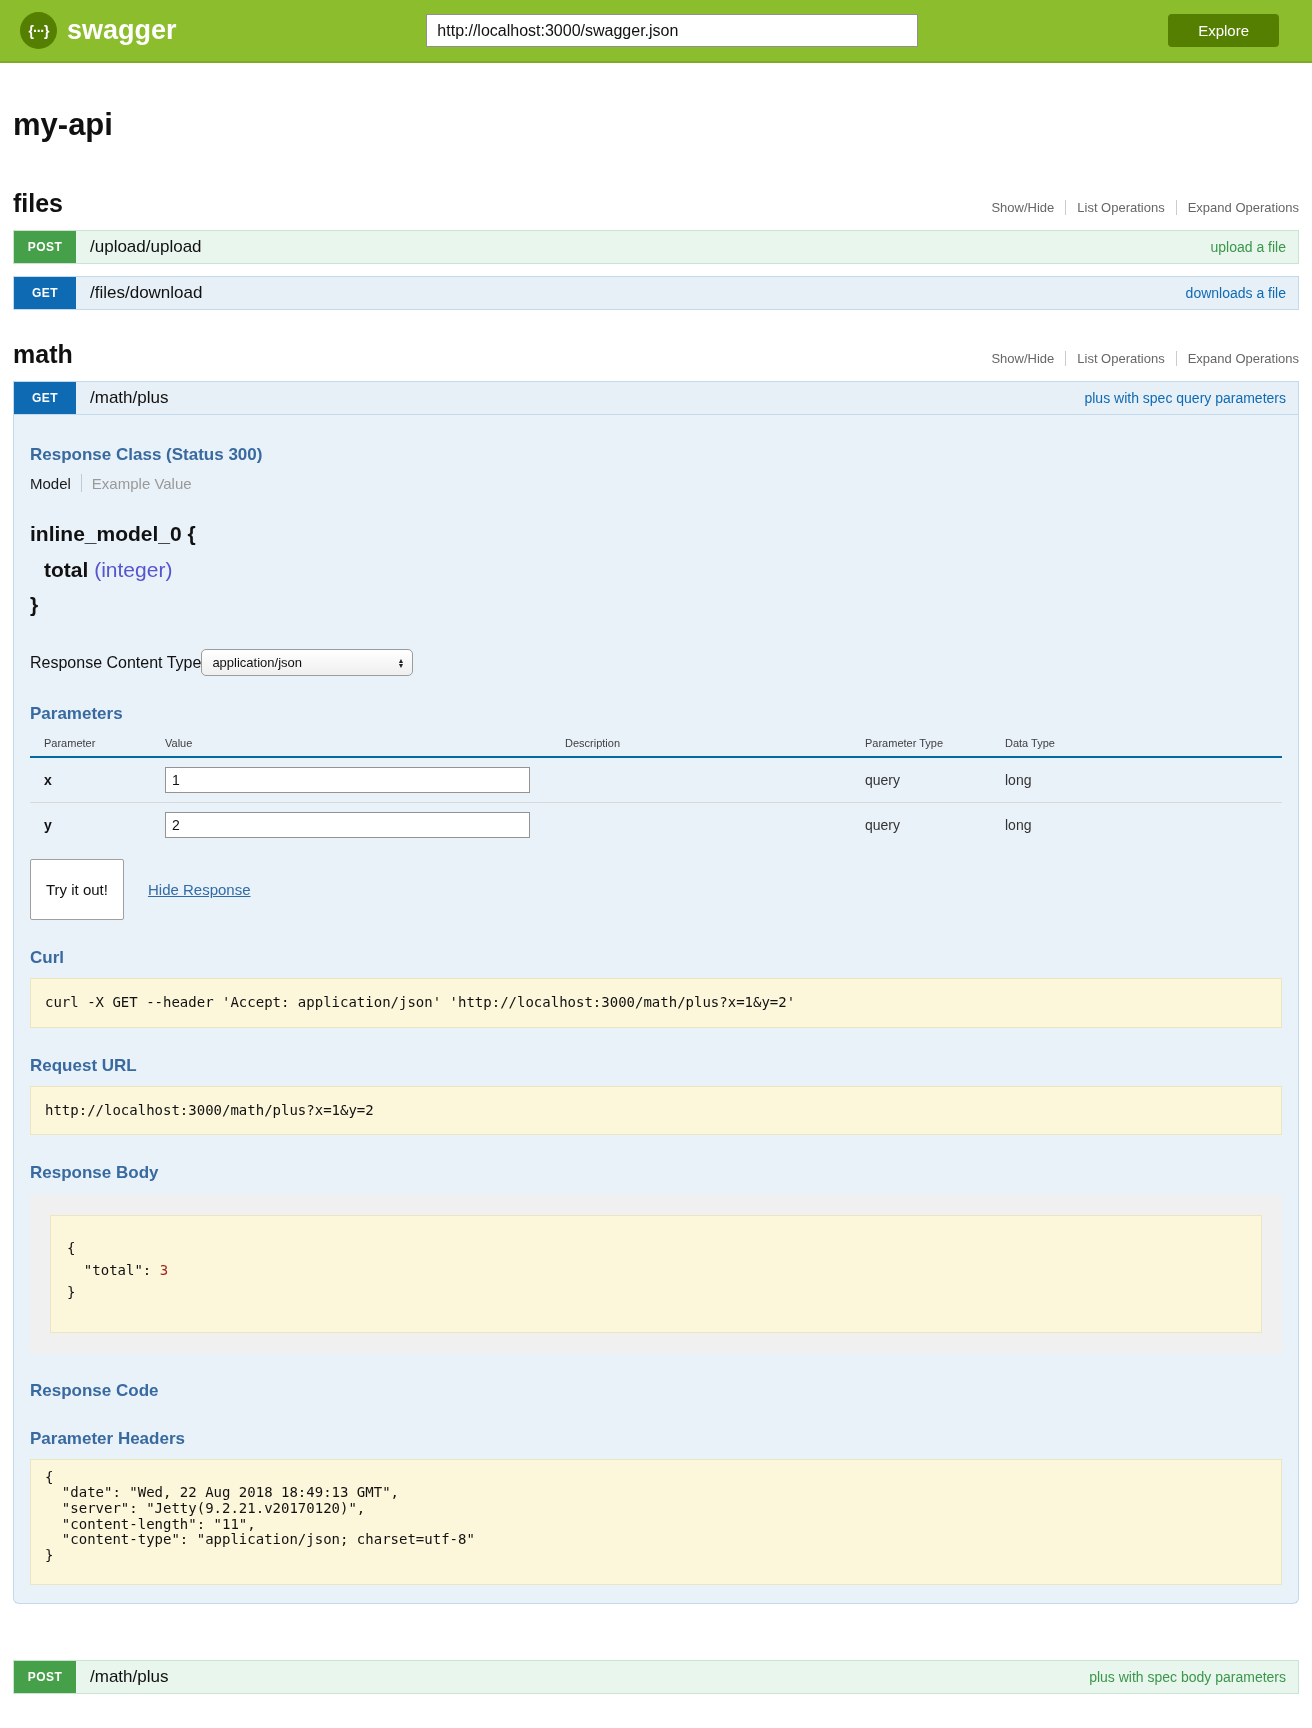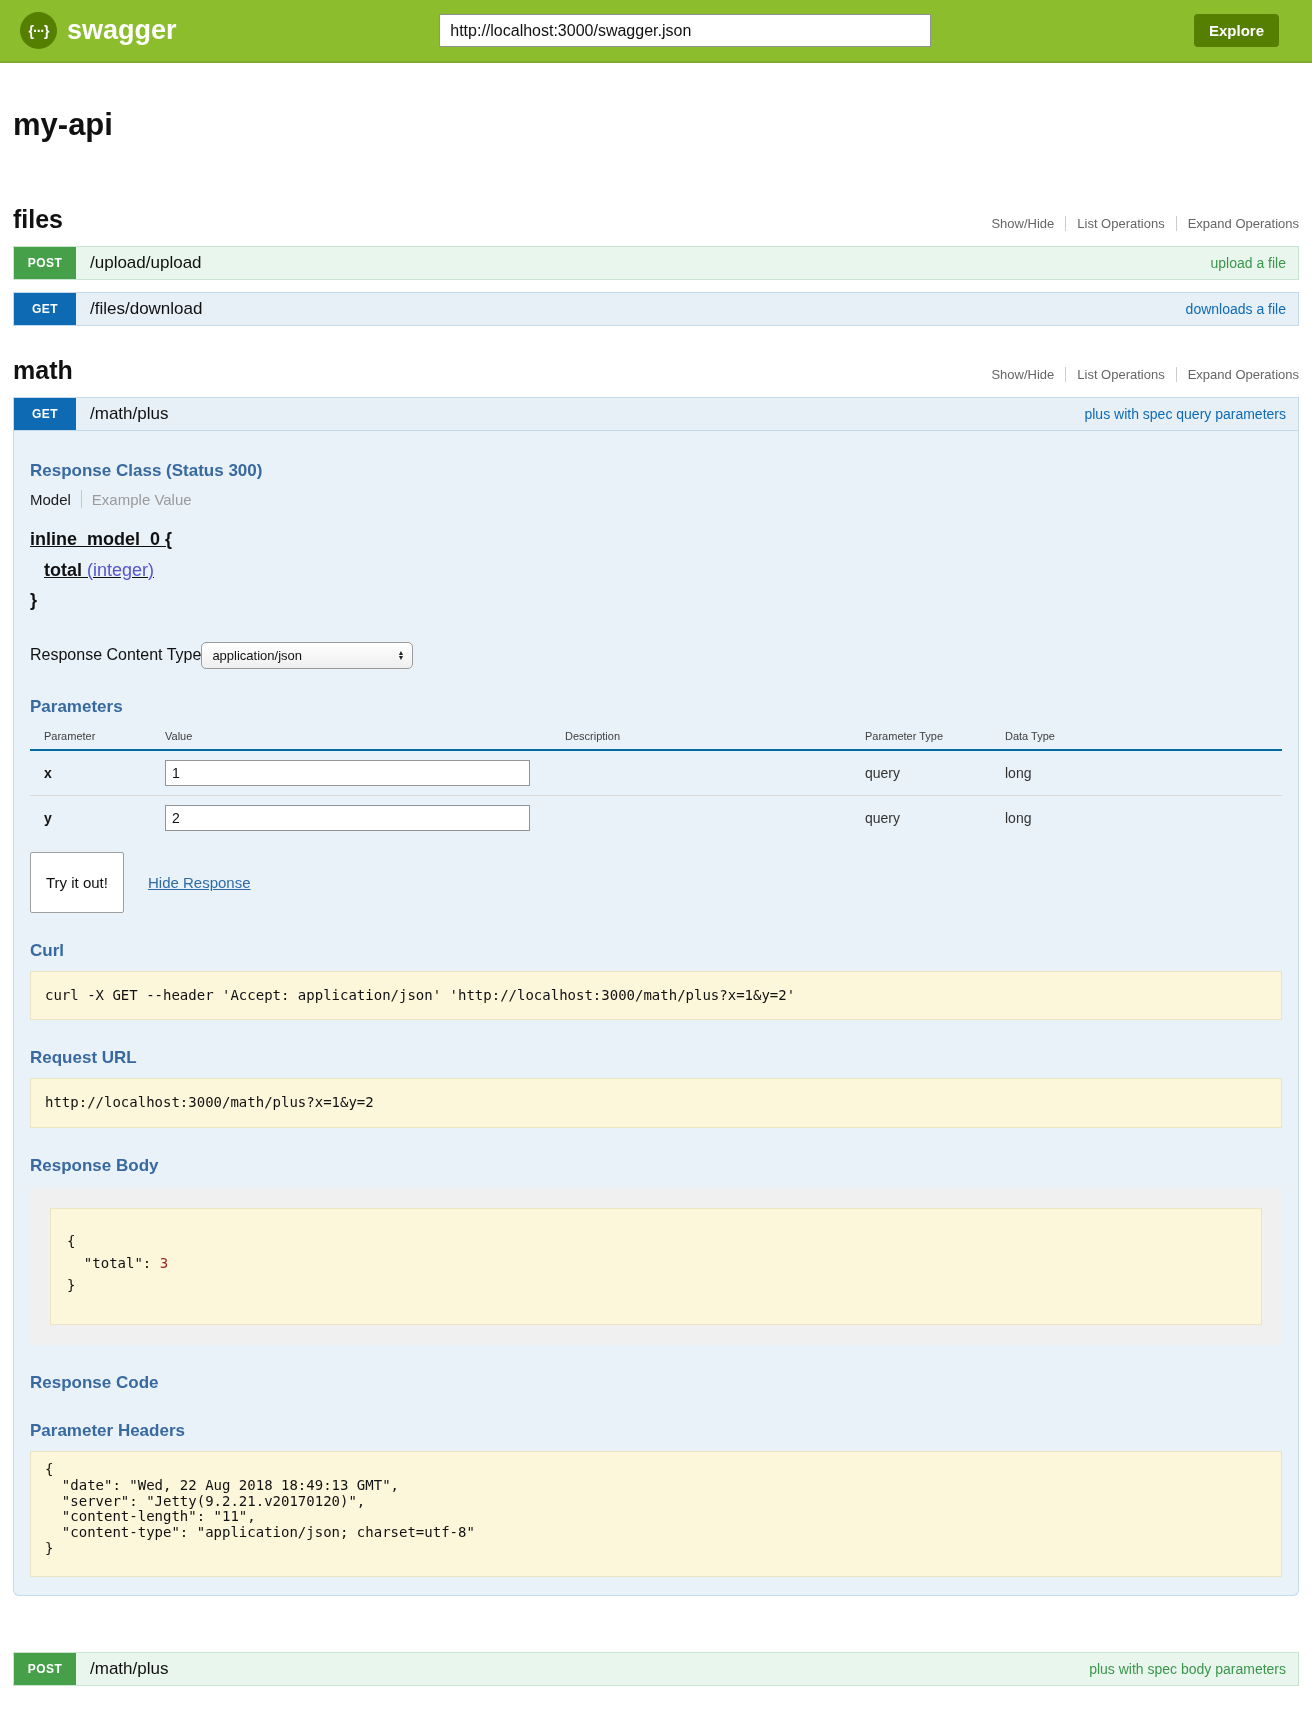--- a/index.html
+++ b/index.html
@@ -10,28 +10,28 @@
   .topbar { background: #8bbd2d; border-bottom: 2px solid #7fa928; height: 63px;
             display: flex; align-items: center; padding: 0 33px 0 20px; }
   .logo { display: flex; align-items: center; gap: 10px; }
   .logo-circle { width: 37px; height: 37px; border-radius: 50%; background: #547f00; color: #fff;
                  display: flex; align-items: center; justify-content: center;
                  font-size: 14px; font-weight: bold; letter-spacing: -1px; }
   .logo-text { color: #fff; font-size: 27px; font-weight: bold; }
   .topbar-mid { flex: 1; display: flex; justify-content: center; }
   .url-input { width: 492px; height: 33px; border: 1px solid #909090; padding: 0 10px;
                font-size: 16px; font-family: inherit; color: #111; background: #fff; }
-  .explore-btn { background: #547f00; color: #fff; font-weight: bold; font-size: 15px;
-                 padding: 8px 15px; border-radius: 4px; border: none; cursor: pointer; }
+  .explore-btn { background: #547f00; color: #fff; font-weight: normal; font-size: 15px;
+                 padding: 8px 30px; border-radius: 4px; border: none; cursor: pointer; }
 
   
   .page { padding: 0 13px; }
   .api-title { font-size: 31px; color: #111; margin-top: 44px; font-weight: bold; }
 
-  .section-head { display: flex; align-items: baseline; margin-top: 62px; }
+  .section-head { display: flex; align-items: baseline; margin-top: 46px; }
   .section-head.math { margin-top: 30px; }
   .section-name { font-size: 25px; font-weight: bold; color: #111; }
   .section-links { margin-left: auto; font-size: 13px; display: flex; align-items: center; }
   .section-links .ctrl { color: #666; text-decoration: none; padding: 0 11px; cursor: pointer; }
   .section-links .ctrl.mid, .section-links .ctrl.last { border-left: 1px solid #ccc; }
   .section-links .ctrl.last { padding-right: 0; }
 
   
   .op { margin-top: 12px; }
   .op-heading { display: flex; align-items: center; height: 34px; border: 1px solid; cursor: pointer; }
@@ -51,21 +51,21 @@
   .op-content { background: #e9f1f9; border: 1px solid #c3d9ec; border-top: none;
                 border-radius: 0 0 6px 6px; padding: 8px 16px 18px; }
   .blue-head { color: #38699f; font-size: 17px; font-weight: bold; margin-top: 28px; }
   .op-content > .blue-head.first { margin-top: 22px; }
 
   .tabs { margin-top: 9px; display: flex; align-items: center; font-size: 15px; }
   .tab-active { color: #1a1a1a; cursor: pointer; }
   .tab-divider { width: 1px; height: 18px; background: #c0c8d0; margin: 0 10px; }
   .tab-inactive { color: #9a9a9a; cursor: pointer; }
 
-  .model-block { margin-top: 16px; font-size: 18px; color: #111; line-height: 1.7; text-decoration: underline; }
+  .model-block { margin-top: 24px; font-size: 21px; color: #111; line-height: 1.7; }
   .model-open, .model-close { font-weight: bold; }
   .model-prop { padding-left: 14px; }
   .prop-name { font-weight: bold; }
   .prop-type { color: #5555cd; }
 
   .rct-row { margin-top: 26px; display: flex; align-items: center; font-size: 16px; color: #111; }
   .select-wrap { position: relative; margin-left: 0; display: inline-block; }
   .rct-select { appearance: none; -webkit-appearance: none; width: 212px; height: 27px;
                 border: 1px solid #9c9c9c; border-radius: 5px;
                 background: linear-gradient(#ffffff, #efefef); font-size: 13px;

